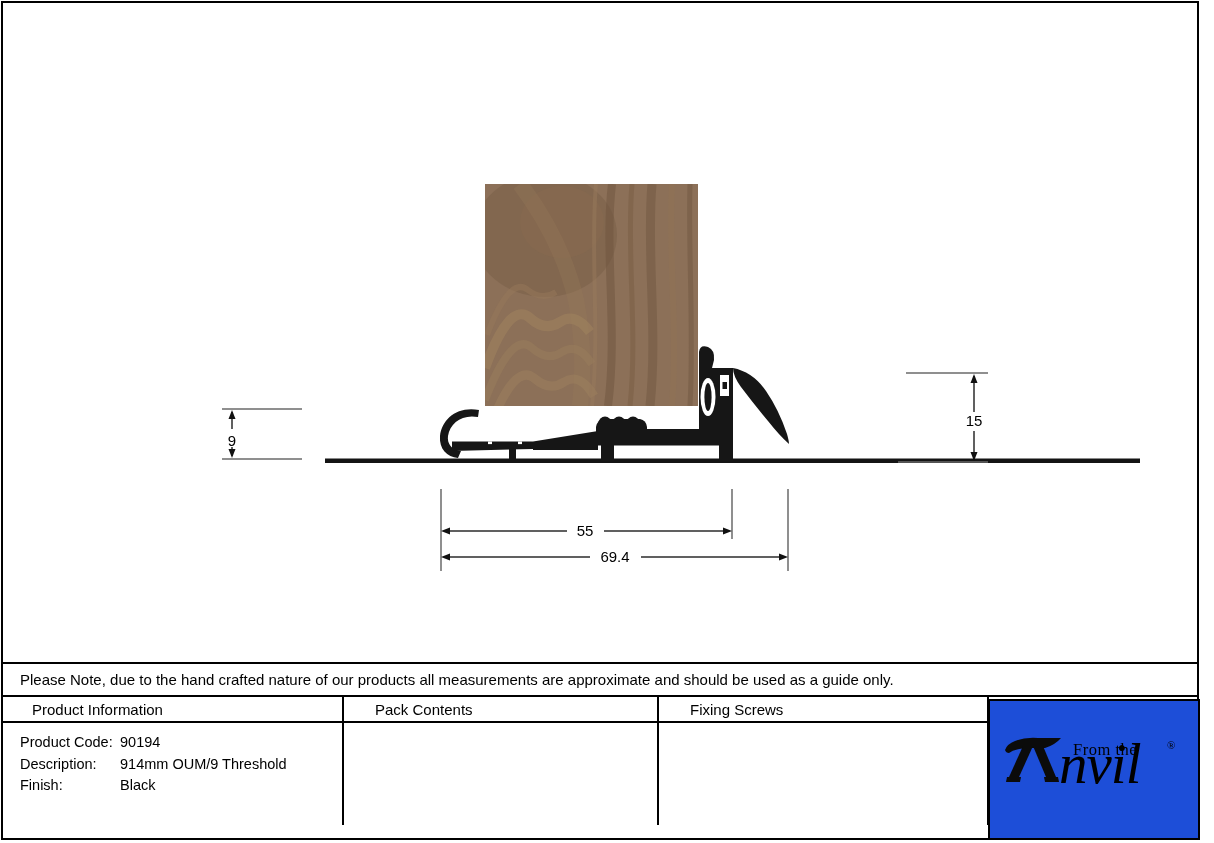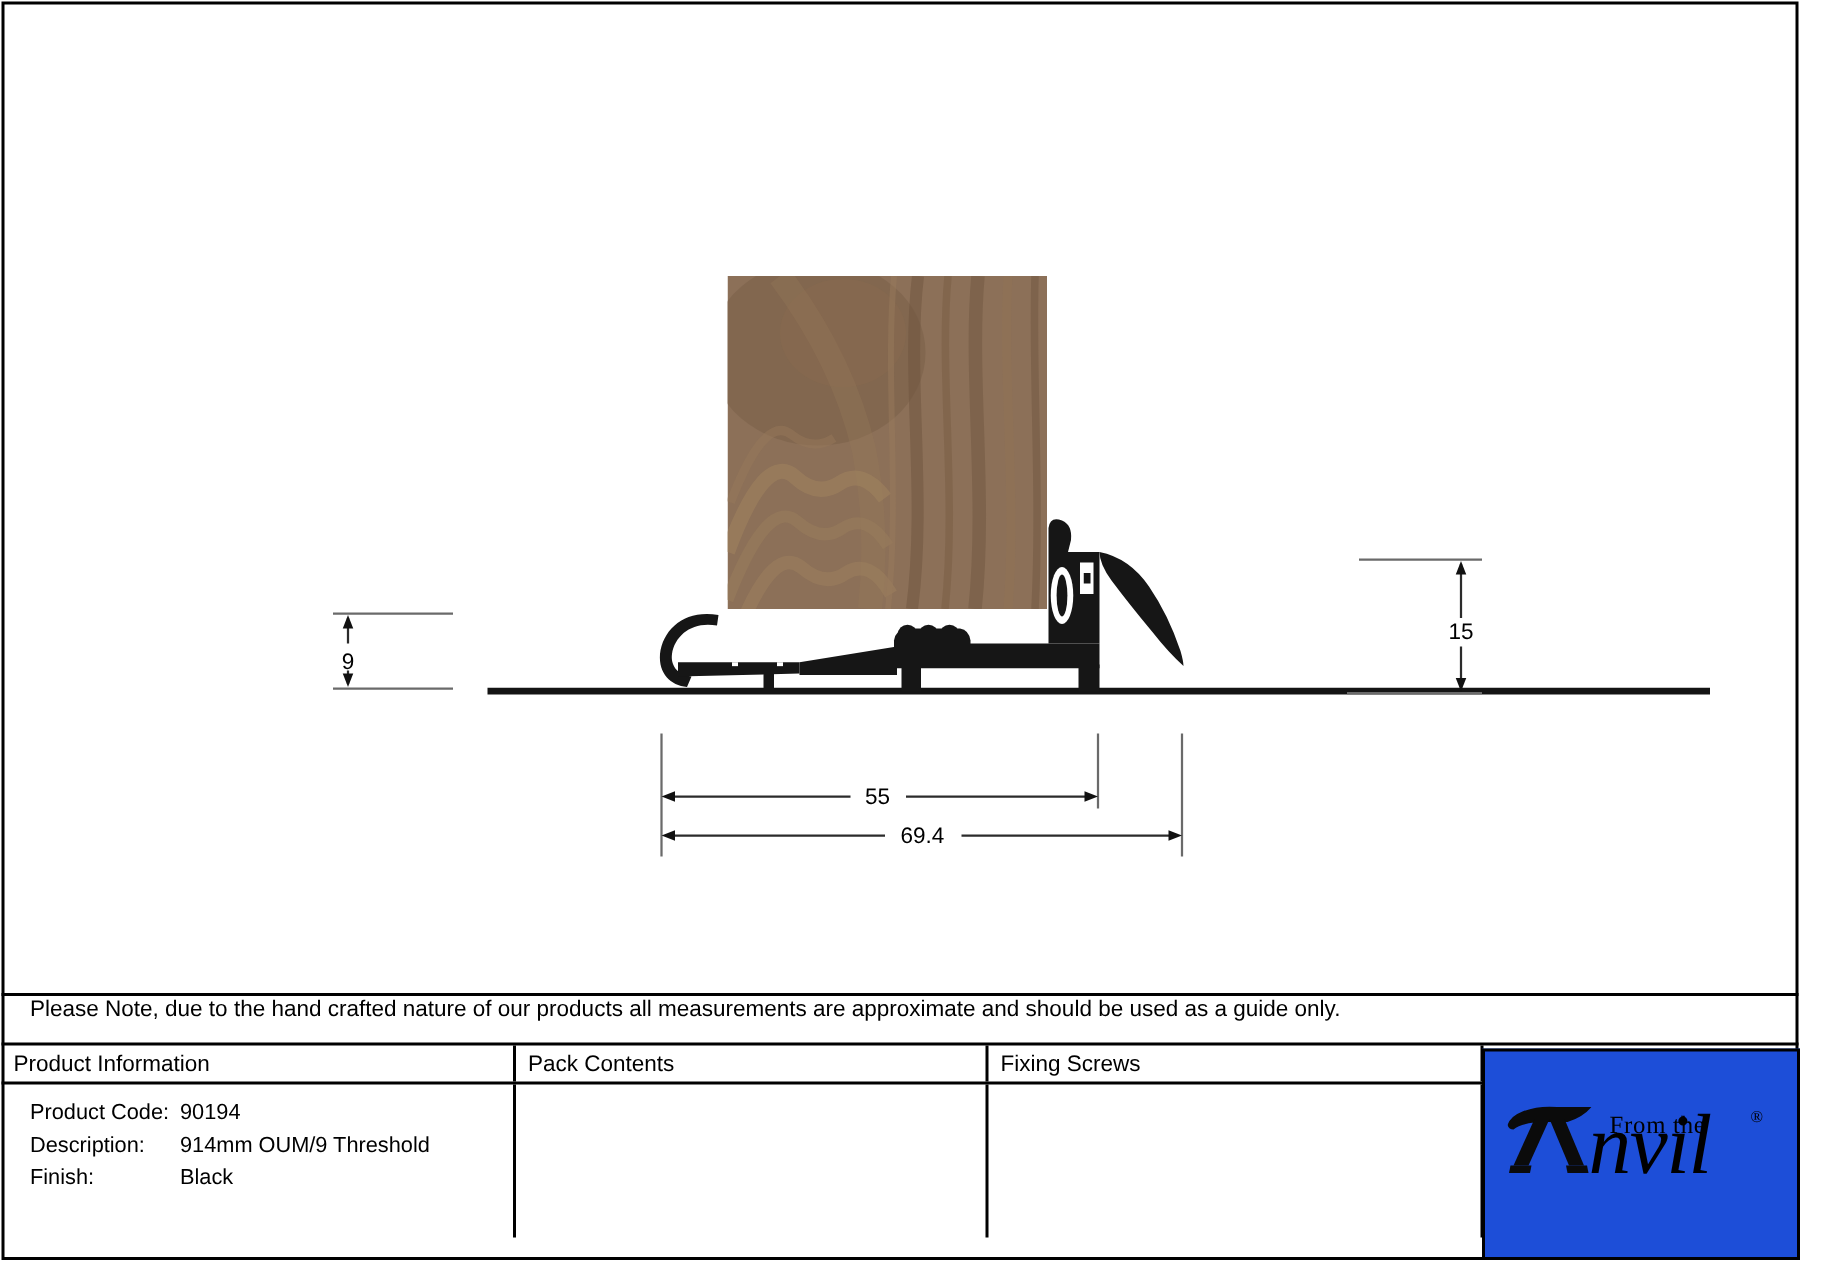--- a/index.html
+++ b/index.html
@@ -4,24 +4,24 @@
 <style>
   html,body{margin:0;padding:0;background:#fff;}
   .page{position:relative;width:1214px;height:843px;background:#fff;overflow:hidden;
         font-family:"Liberation Sans",sans-serif;color:#000;}
   *{box-sizing:border-box;}
   .frame{position:absolute;left:1px;top:1px;width:1198px;height:839px;border:2px solid #000;}
   .drawing{position:absolute;left:0;top:0;}
 
   .note-band{position:absolute;left:1px;top:662px;width:1198px;height:35px;
              border-top:2px solid #000;border-bottom:2px solid #000;
-             display:flex;padding-left:19px;font-size:15px;}
+             display:flex;align-items:center;padding-left:19px;font-size:15px;}
   .thead{position:absolute;left:1px;top:697px;width:988px;height:26px;
          border-bottom:2px solid #000;display:flex;}
-  .hc{height:100%;display:flex;align-items:center;padding-left:8px;
+  .hc{height:100%;display:flex;align-items:center;padding-left:31px;
       border-right:2px solid #000;font-size:15px;}
   .c1{width:343px;}
   .c2{width:315px;}
   .c3{width:330px;}
   .tbody{position:absolute;left:1px;top:723px;width:988px;height:102px;display:flex;}
   .bc{height:100%;border-right:2px solid #000;padding:9px 0 0 19px;font-size:14.5px;}
   .prow{display:flex;line-height:21.5px;}
   .plabel{display:inline-block;width:100px;}
 
   .logo-box{position:absolute;left:988px;top:699px;width:212px;height:141px;

